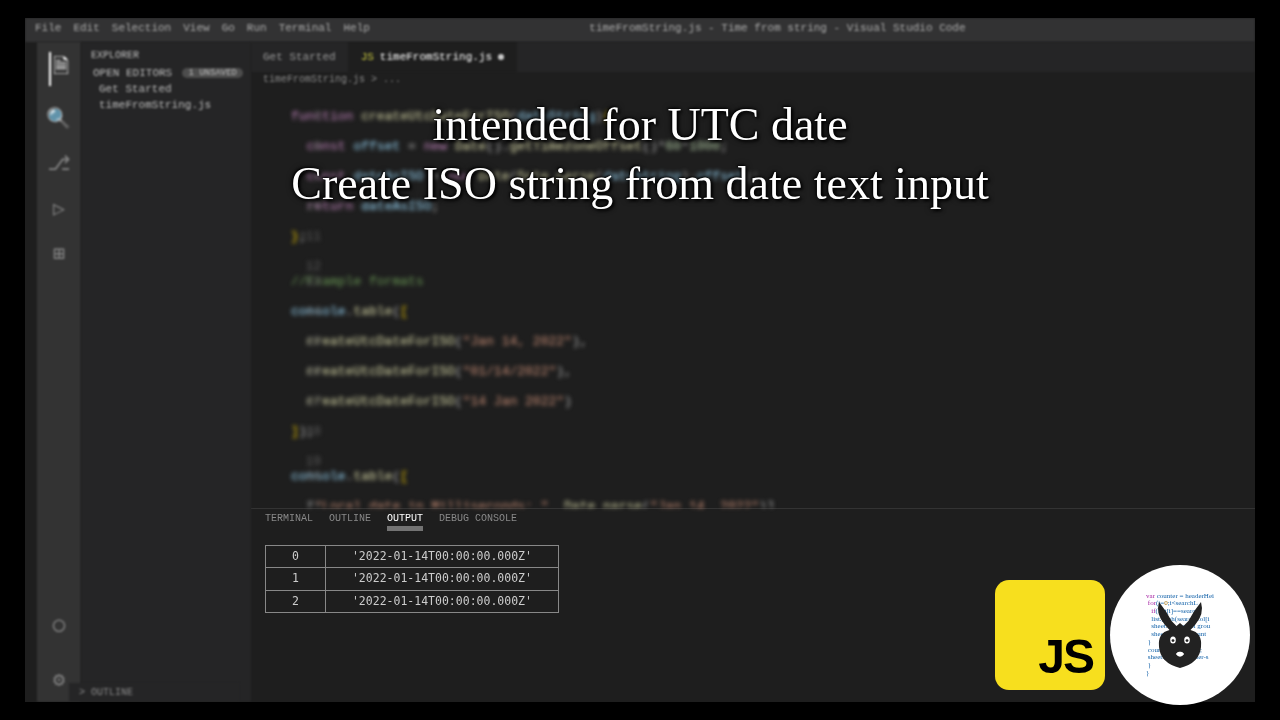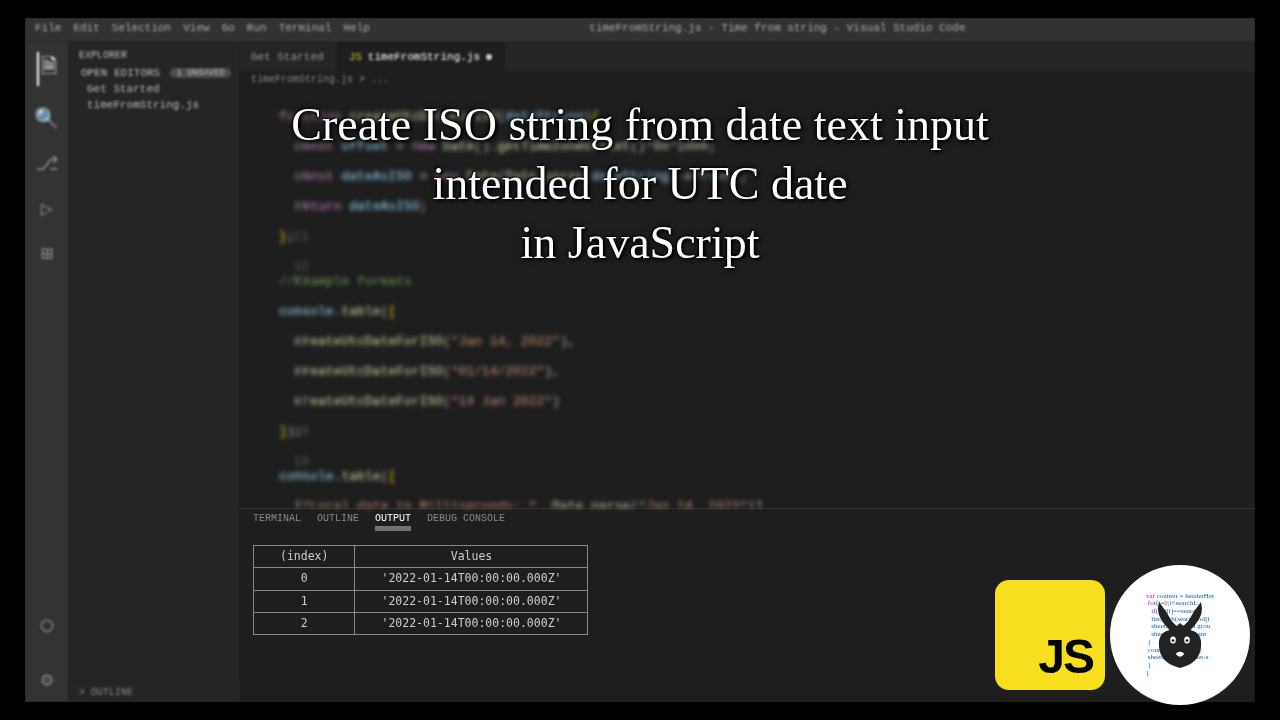--- a/index.html
+++ b/index.html
@@ -20,21 +20,21 @@
 .titlebar {
   height: 24px;
   background: #323233;
   display: flex;
   font-size: 11px;
   color: #aaa;
   filter: blur(1.2px);
 }
 .menu { display: flex; gap: 12px; padding: 4px 10px; }
 .title-center { flex: 1; text-align: center; padding-top: 4px; }
-.main { display: flex; height: calc(100% - 24px); }
+.main { display: flex; height: calc(100% - 24px); padding-left: 12px; }
 .activitybar {
   width: 44px; background: #333333;
   display: flex; flex-direction: column; align-items: center;
   padding-top: 10px; gap: 20px;
   color: #858585; font-size: 20px;
   filter: blur(1px);
 }
 .activitybar .active { color: #fff; border-left: 2px solid #fff; padding-left: 2px; }
 .sidebar {
   width: 170px; background: #252526;
@@ -202,24 +202,20 @@
       <div class="panel">
         <div class="panel-tabs">
           <span>TERMINAL</span>
           <span>OUTLINE</span>
           <span class="active">OUTPUT</span>
           <span>DEBUG CONSOLE</span>
         </div>
         <div class="panel-body">
           <table class="output-table">
             <tbody>
-                <tr>
-              <th>(index)</th>
-              <th>Values</th>
-            </tr>
             <tr>
               <td>0</td>
               <td>'2022-01-14T00:00:00.000Z'</td>
             </tr>
             <tr>
               <td>1</td>
               <td>'2022-01-14T00:00:00.000Z'</td>
             </tr>
             <tr>
               <td>2</td>
@@ -231,23 +227,22 @@
       </div>
     </div>
   </div>
 
   <div class="outline">
     &gt; <span>OUTLINE</span>
   </div>
 </div>
 
 <div class="overlay-title">
+  <div>intended for UTC date</div>
   <div>Create ISO string from date text input</div>
-  <div>intended for UTC date</div>
-  <div>in JavaScript</div>
 </div>
 
 <div class="js-badge">
   <span>JS</span>
 </div>
 
 <div class="yagi-logo">
   <div class="yagi-text"><span class="kw2">var</span> counter = headerHei
  <span class="kw2">for</span>(i=<span class="n2">0</span>;i&lt;searchL
    <span class="kw2">if</span>(list[i]==searc

